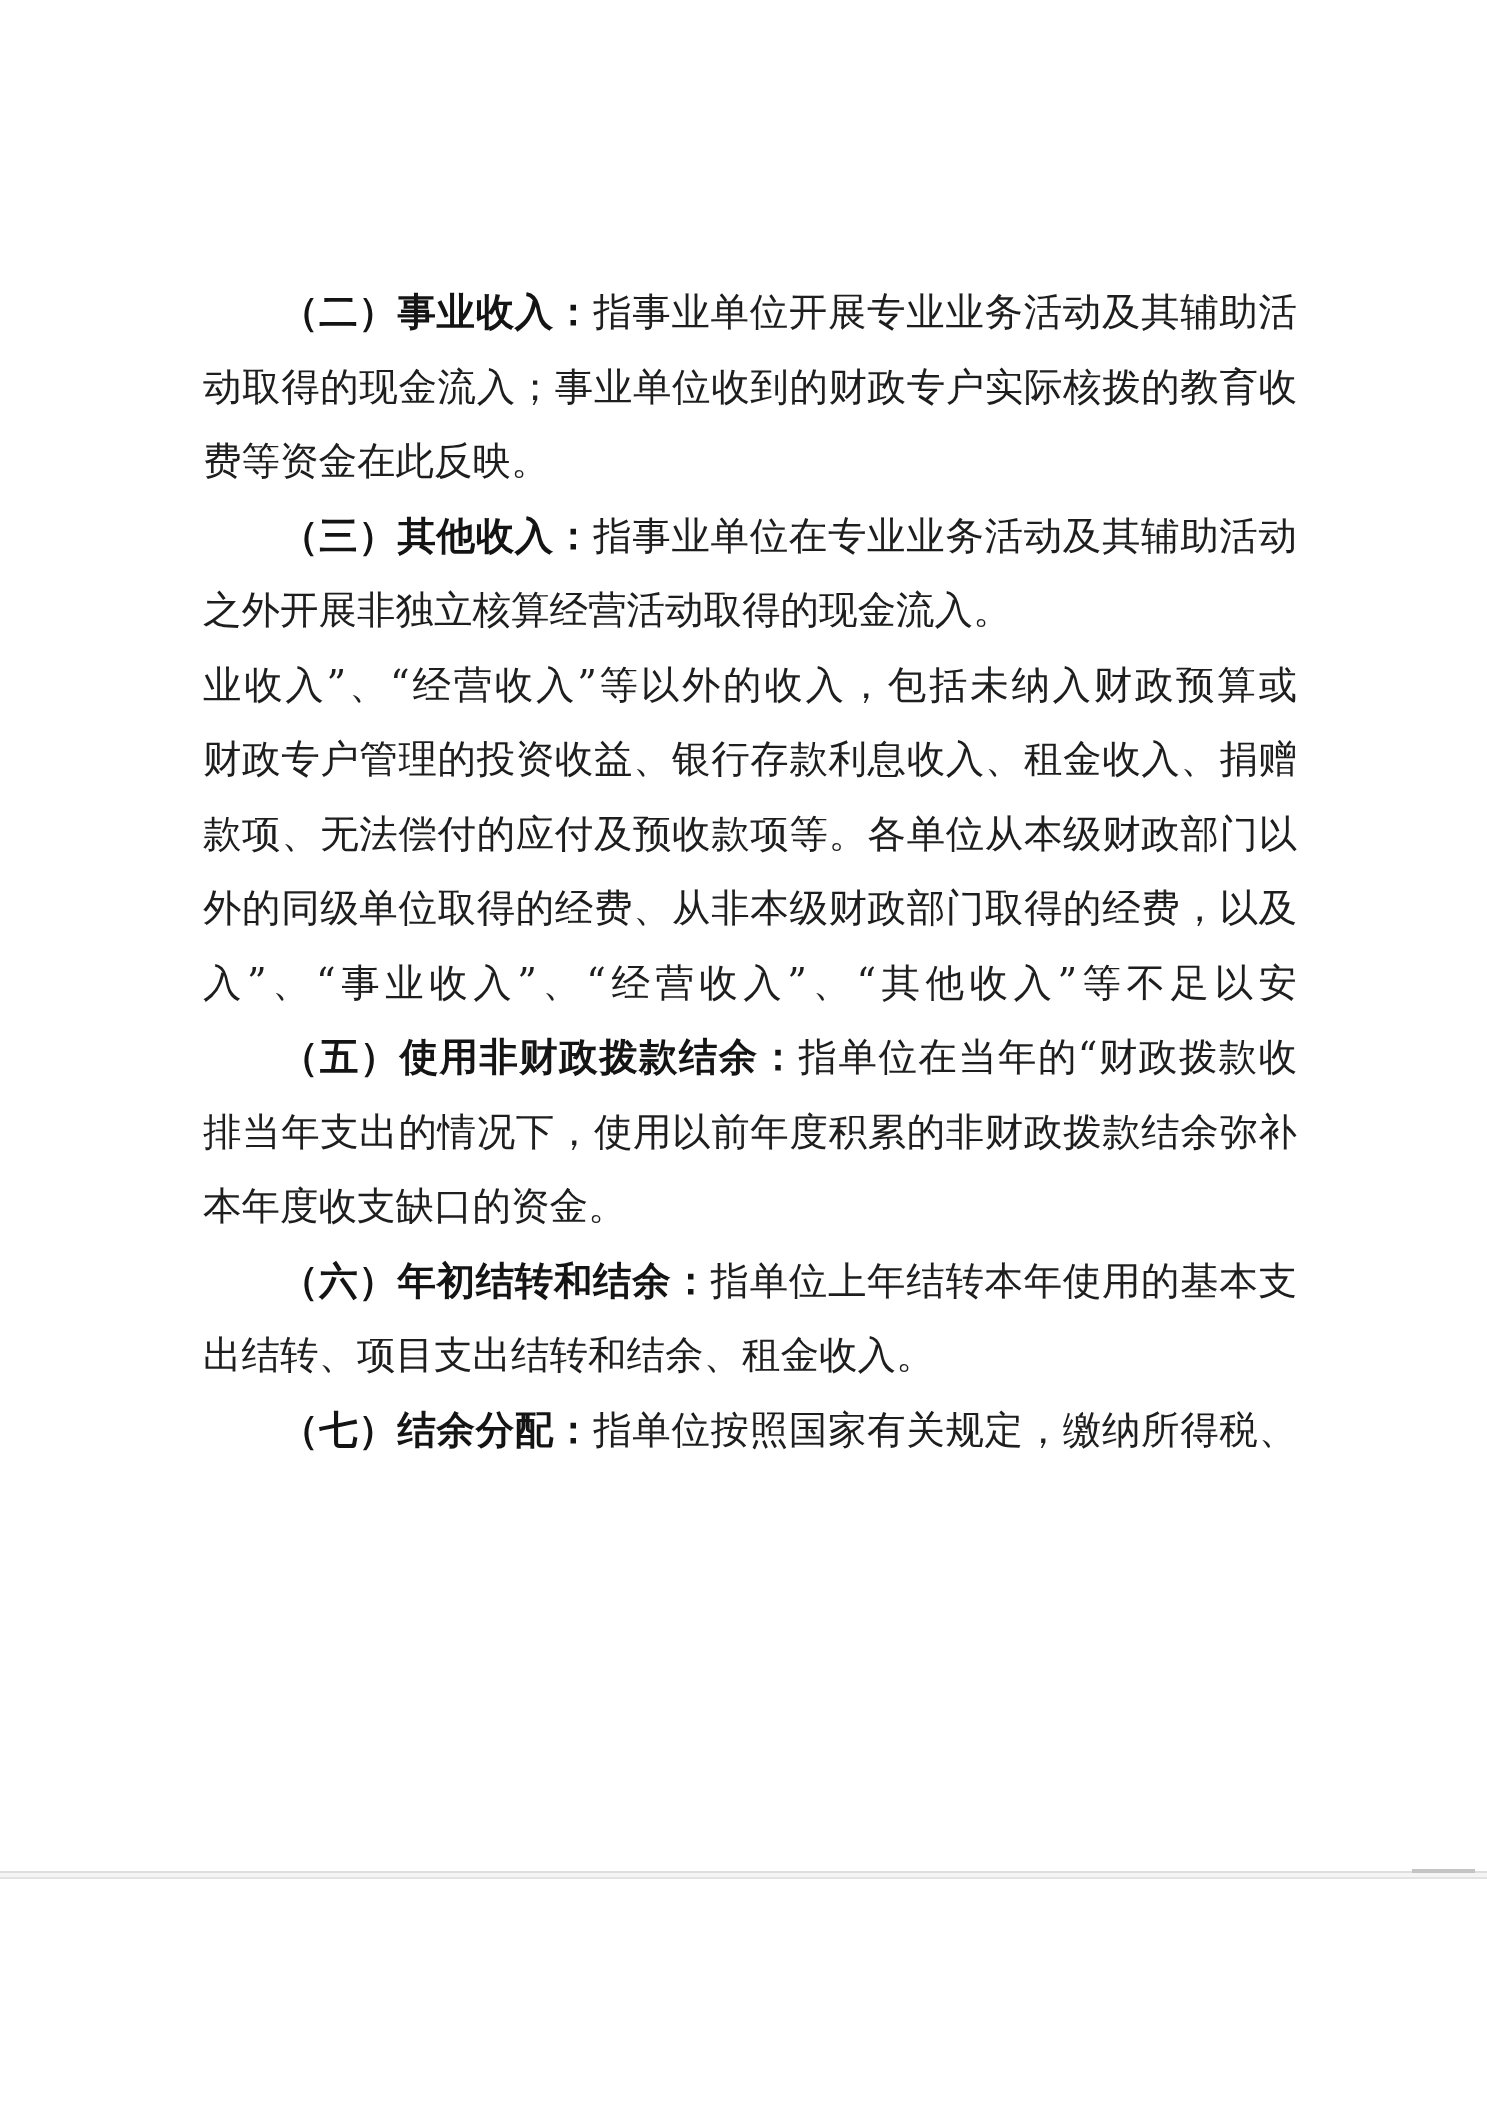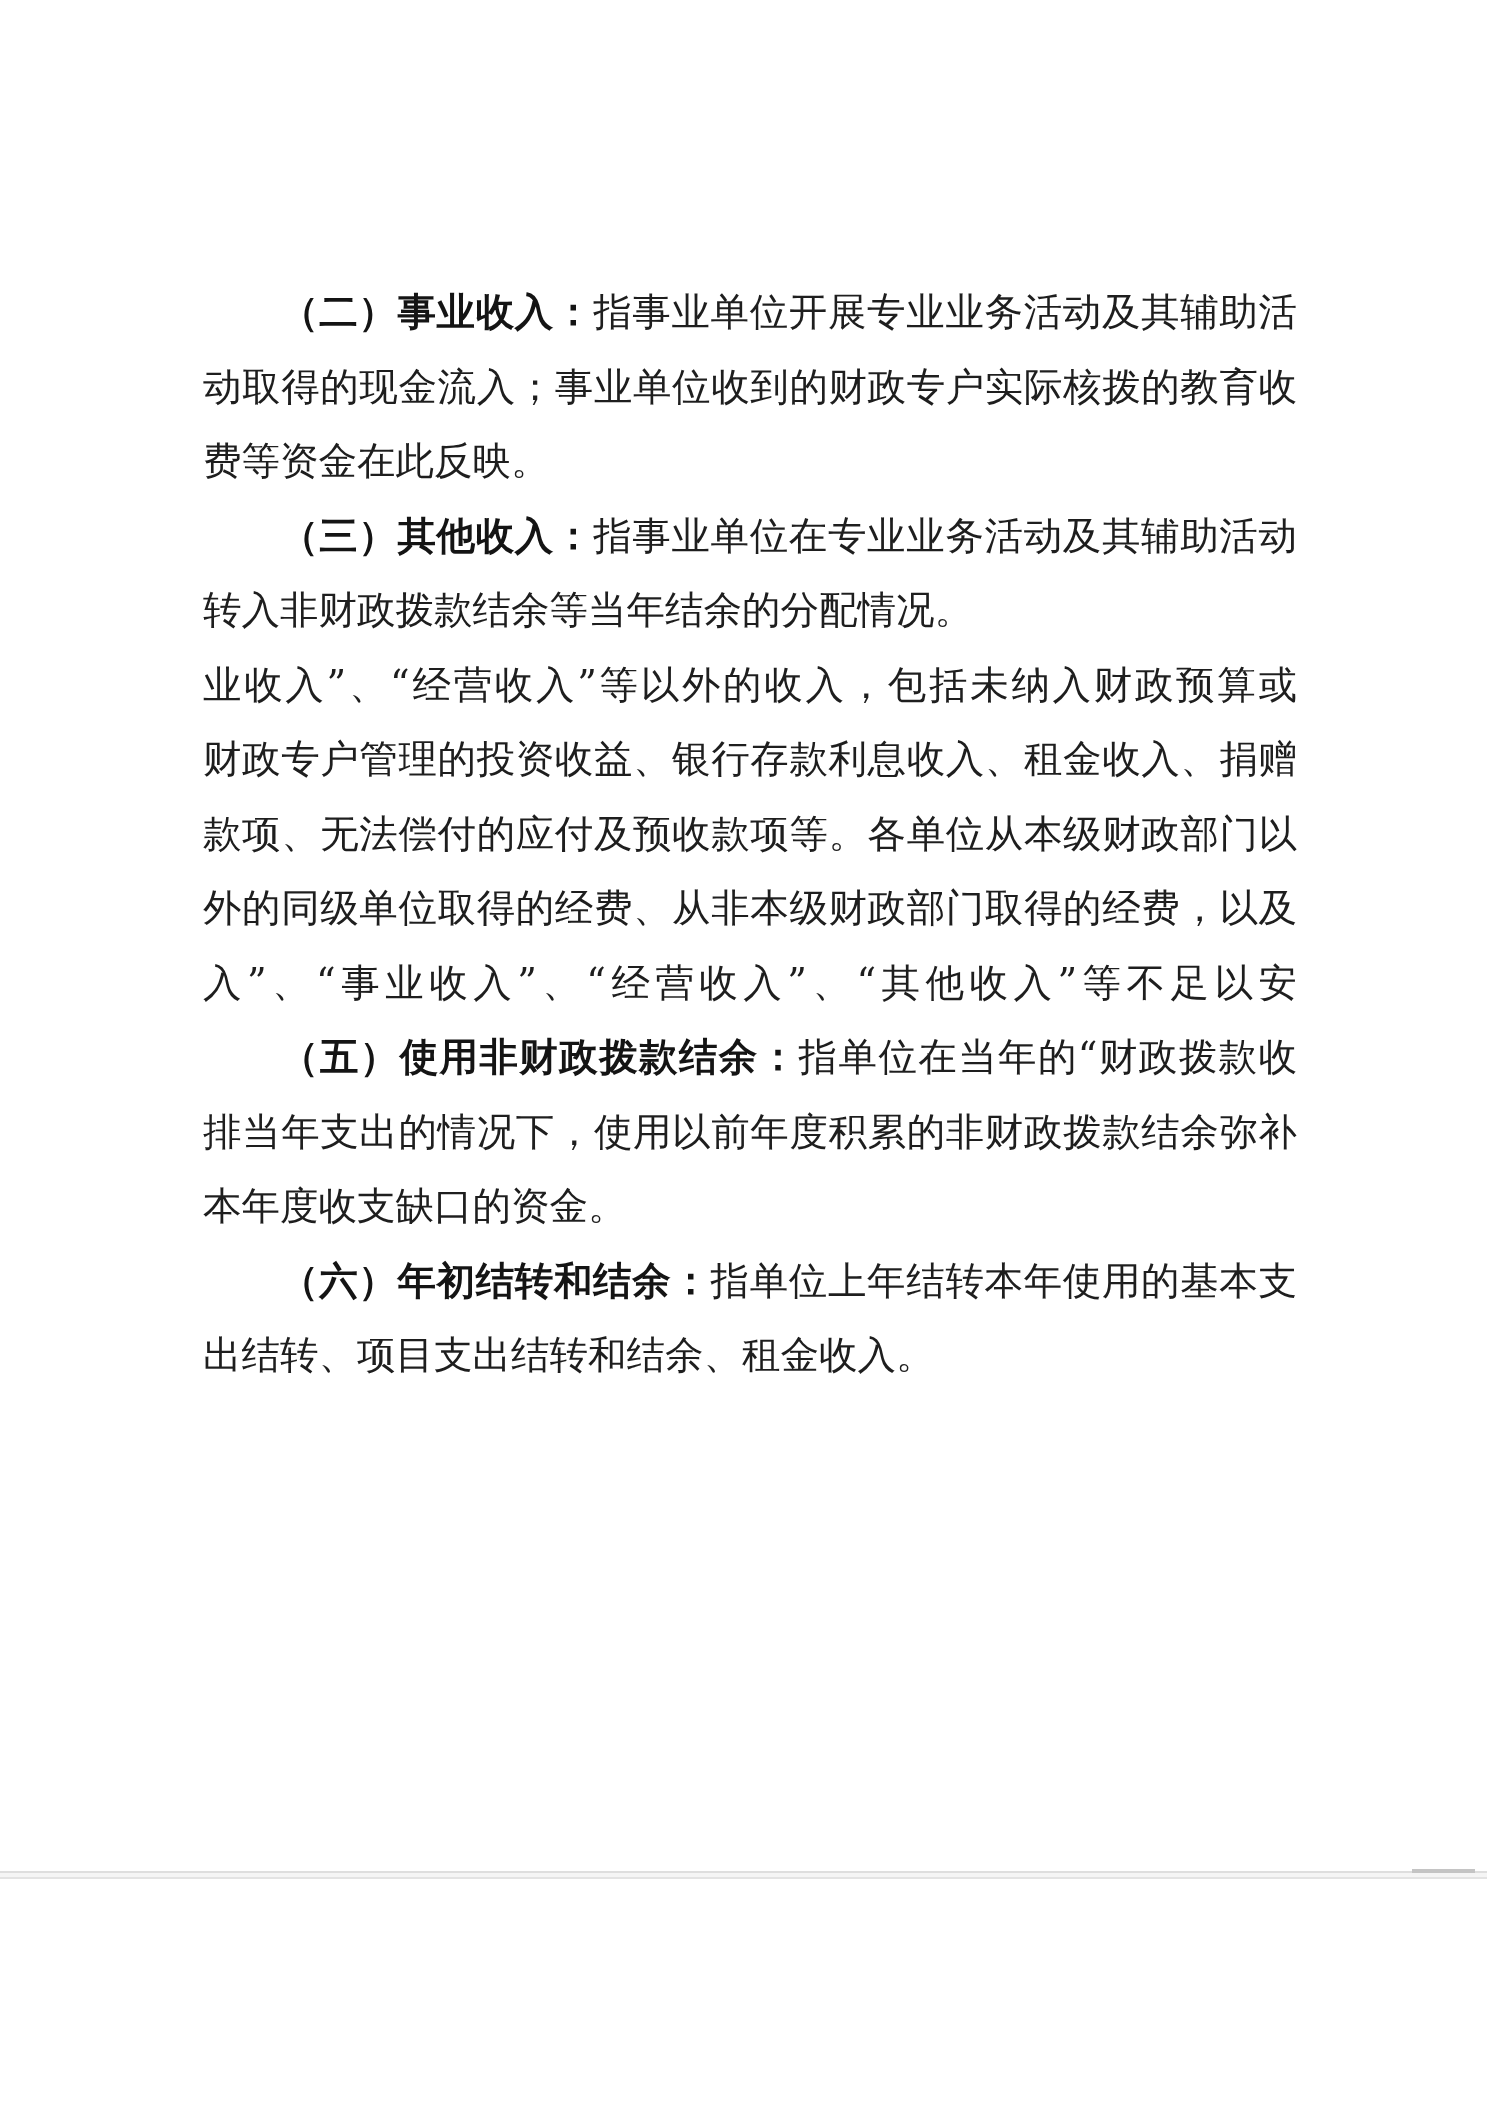--- a/index.html
+++ b/index.html
@@ -60,21 +60,21 @@
   <div class="textblock">
 
     <div class="para">
       <div class="line first"><span class="lead">（二）事业收入：</span><span>指事业单位开展专业业务活动及其辅助活</span></div>
       <div class="line">动取得的现金流入；事业单位收到的财政专户实际核拨的教育收</div>
       <div class="line plast">费等资金在此反映。</div>
     </div>
 
     <div class="para">
       <div class="line first"><span class="lead">（三）其他收入：</span><span>指事业单位在专业业务活动及其辅助活动</span></div>
-      <div class="line plast">转入非财政拨款结余等当年结余的分配情况。</div>
+      <div class="line plast">之外开展非独立核算经营活动取得的现金流入。</div>
     </div>
 
     <div class="para">
       <div class="line">业收入”、“经营收入”等以外的收入，包括未纳入财政预算或</div>
       <div class="line">财政专户管理的投资收益、银行存款利息收入、租金收入、捐赠</div>
       <div class="line">款项、无法偿付的应付及预收款项等。各单位从本级财政部门以</div>
       <div class="line">外的同级单位取得的经费、从非本级财政部门取得的经费，以及</div>
     </div>
 
     <div class="para">
@@ -83,19 +83,20 @@
       <div class="line">排当年支出的情况下，使用以前年度积累的非财政拨款结余弥补</div>
       <div class="line plast">本年度收支缺口的资金。</div>
     </div>
 
     <div class="para">
       <div class="line first"><span class="lead">（六）年初结转和结余：</span><span>指单位上年结转本年使用的基本支</span></div>
       <div class="line plast">出结转、项目支出结转和结余、租金收入。</div>
     </div>
 
     <div class="para">
+      <div class="line first"><span class="lead">（七）结余分配：</span><span>指单位按照国家有关规定，缴纳所得税、</span></div>
     </div>
 
   </div>
 
   <div class="artifact-band"></div>
   <div class="artifact-dash"></div>
 </div>
 
 </body></html>

